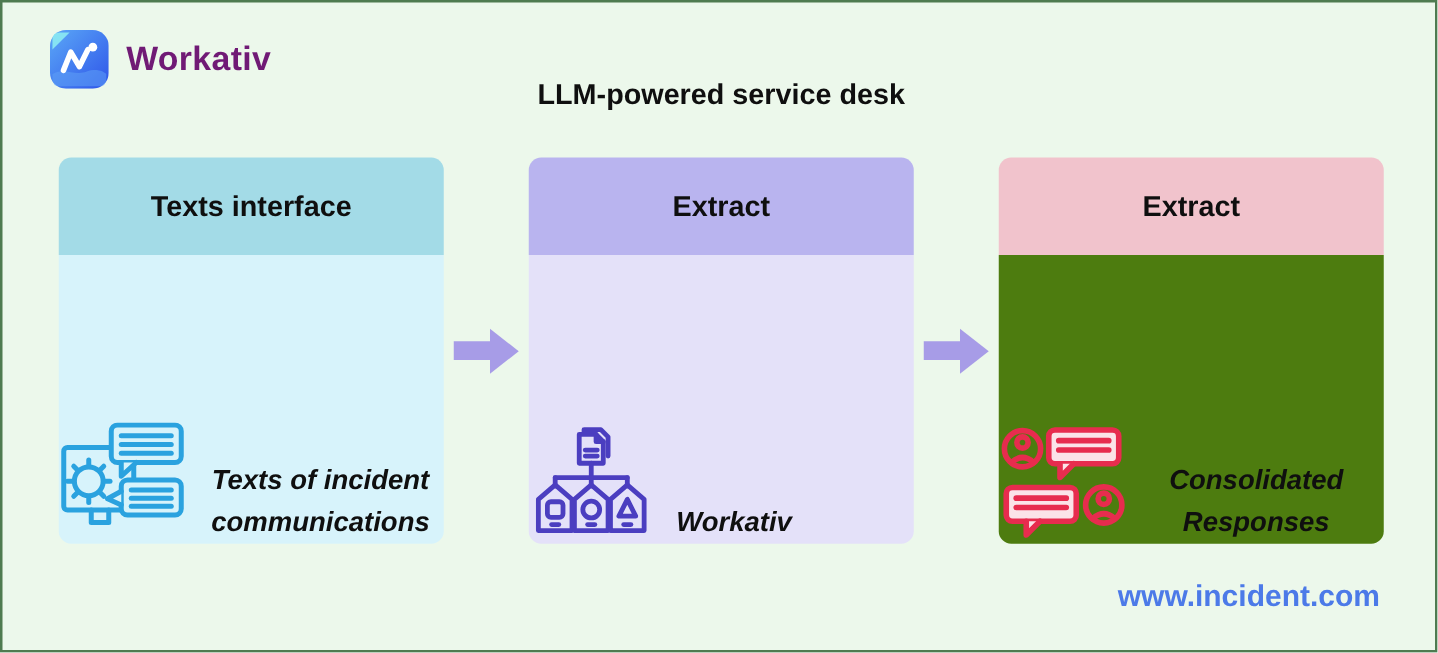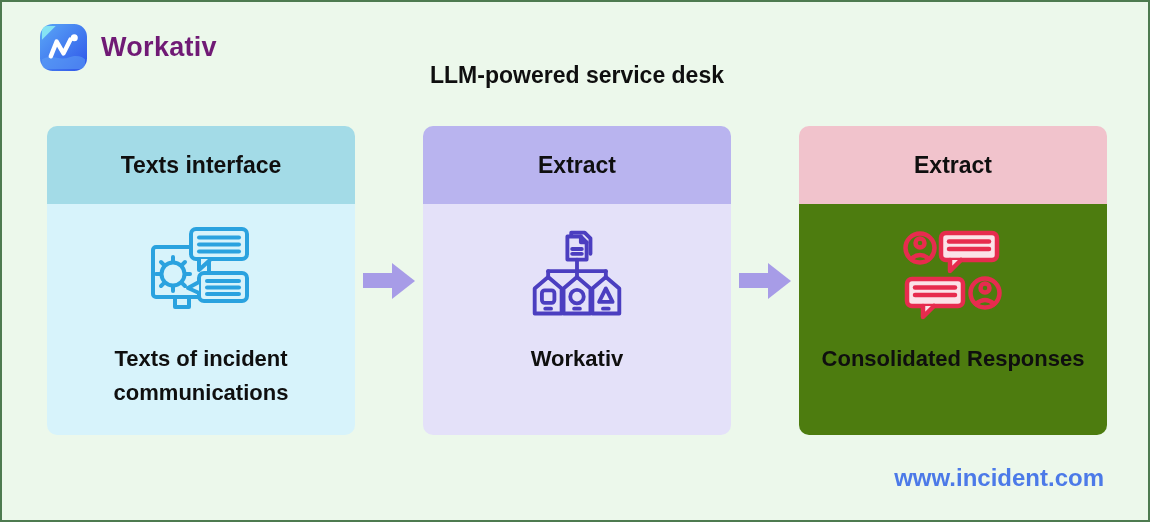--- a/index.html
+++ b/index.html
@@ -23,22 +23,23 @@
   
   .cards-row { position:absolute; left:45px; top:124px; width:1060px; display:flex; }
   .card { width:308px; height:309px; display:flex; flex-direction:column; border-radius:10px; }
   .card-header {
     height:78px; flex:0 0 78px; border-radius:10px 10px 0 0;
     display:flex; align-items:center; justify-content:center;
     font-size:23px; font-weight:700; color:#0f0f0f;
   }
   .card-body {
     flex:1; border-radius:0 0 10px 10px;
-    display:flex; flex-direction:column; align-items:center; padding-top:22px;
+    display:flex; flex-direction:row; align-items:flex-end; padding-top:22px;
     box-sizing:border-box;
+    font-style:italic;
   }
   .card1 .card-header { background:#A3DBE7; }
   .card1 .card-body   { background:#D7F3FB; }
   .card2 .card-header { background:#B9B4EF; }
   .card2 .card-body   { background:#E4E1F9; }
   .card3 .card-header { background:#F1C3CC; }
   .card3 .card-body   { background:#4d7c0f; }
   .icon-box { height:98px; display:flex; align-items:center; justify-content:center; }
   .card-label {
     margin-top:18px; padding:0 18px;

